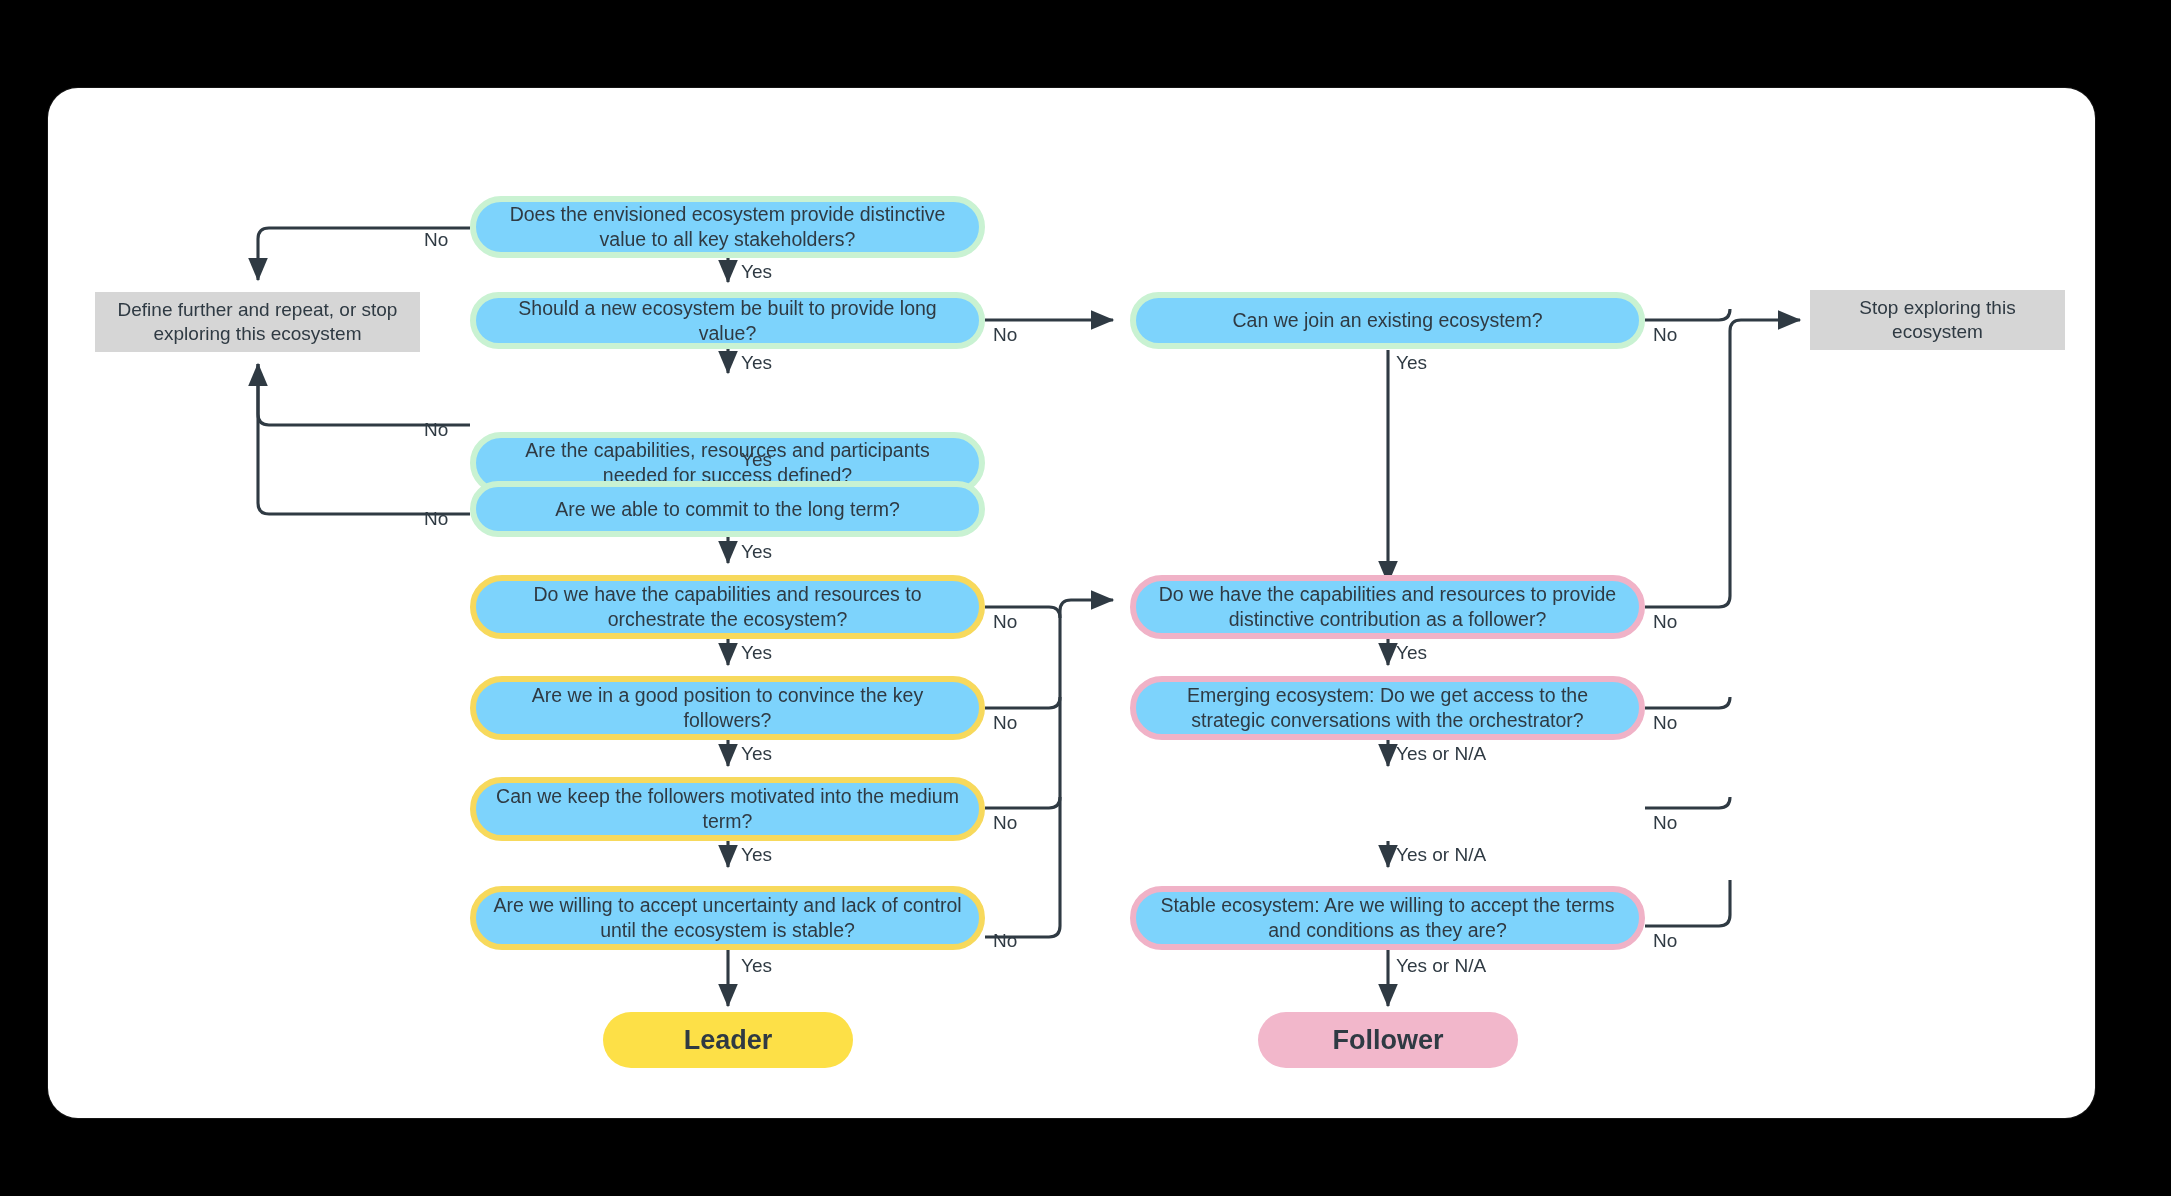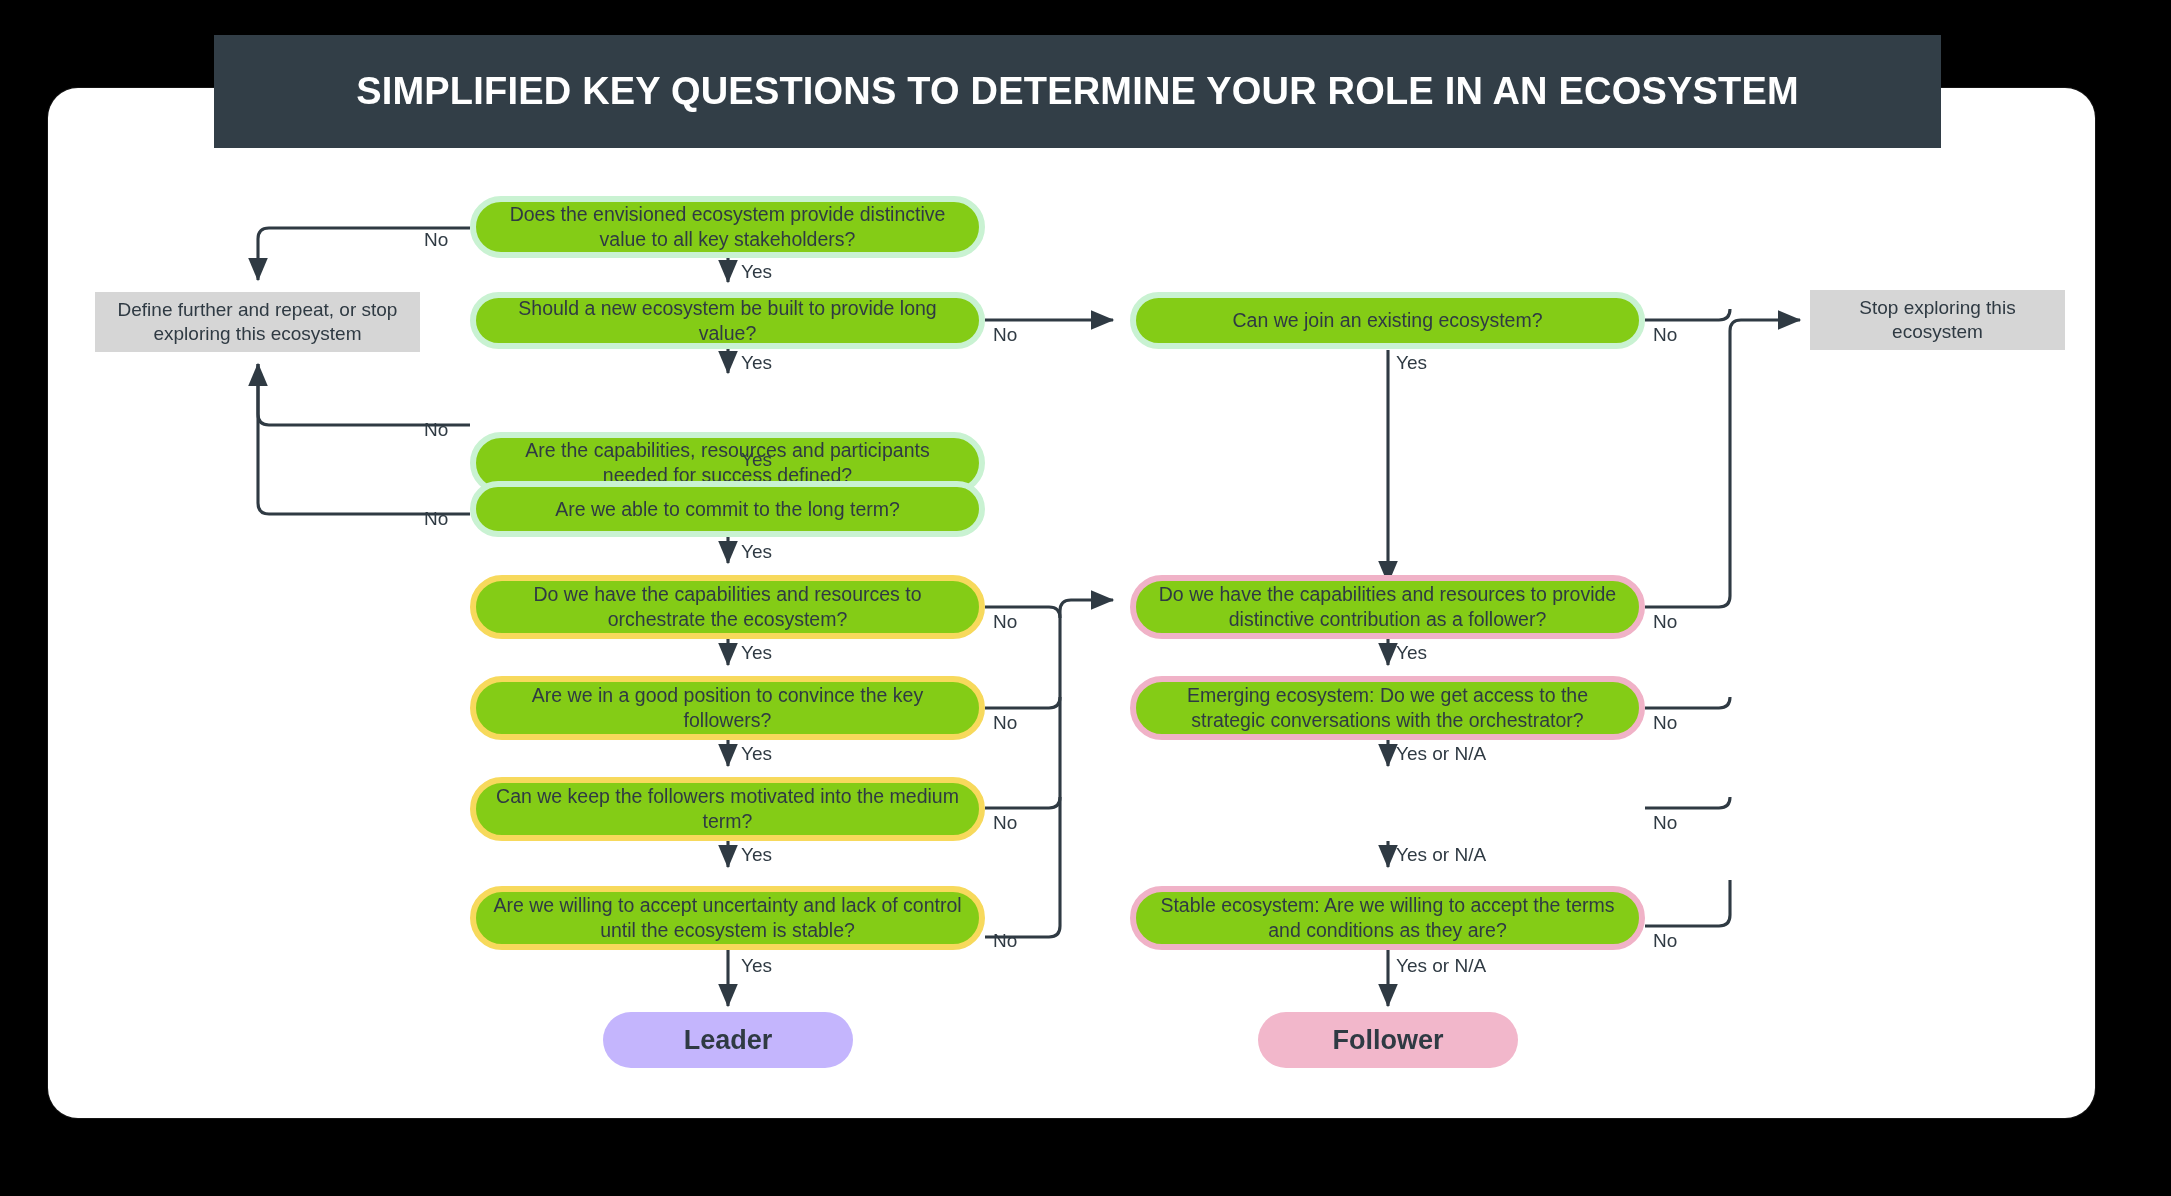--- a/index.html
+++ b/index.html
@@ -18,42 +18,39 @@
   #titlebar .t{color:#ffffff;font-size:38px;font-weight:bold;letter-spacing:.2px;
                text-align:center;line-height:1.1;}
 
   
   #wires{position:absolute;left:0;top:0;width:2171px;height:1196px;}
 
   
   .node{position:absolute;box-sizing:border-box;display:flex;
         align-items:center;justify-content:center;text-align:center;
         color:#2f3a43;font-size:19.5px;line-height:1.28;padding:4px 16px;}
-  .q{background:#84cc16;border-radius:40px;border-style:solid;border-width:6px;}
+  .q{background:#7dd3fc;border-radius:40px;border-style:solid;border-width:6px;}
   .q.green{border-color:#c9f2d2;}
   .q.yellow{border-color:#f7d95c;}
   .q.pink{border-color:#f0b2c7;}
   .gray{background:#d6d6d6;border:0;font-size:19px;}
   .pill{border-radius:40px;font-size:27px;font-weight:bold;color:#2f3a43;}
-  .pill.leader{background:#c4b5fd;}
+  .pill.leader{background:#fde047;}
   .pill.follower{background:#f2b7cb;}
 
   
   .lbl{position:absolute;color:#2f3a43;font-size:19px;white-space:nowrap;}
 </style>
 </head>
 <body>
 
 <div id="stage">
 
   <div id="card"></div>
 
-  <div id="titlebar">
-    <div class="t">SIMPLIFIED KEY QUESTIONS TO DETERMINE YOUR ROLE IN AN ECOSYSTEM</div>
-  </div>
 
   <svg id="wires" viewBox="0 0 2171 1196" xmlns="http://www.w3.org/2000/svg">
     <defs>
       <marker id="ah" markerWidth="9" markerHeight="9" refX="7.2" refY="3.6" orient="auto" markerUnits="strokeWidth">
         <path d="M0,0.4 L7.6,3.6 L0,6.8 z" fill="#2f3a43"></path>
       </marker>
     </defs>
     <g fill="none" stroke="#2f3a43" stroke-width="3.1" stroke-linecap="butt">
 
       <path d="M728,258 L728,282" marker-end="url(#ah)"></path>

